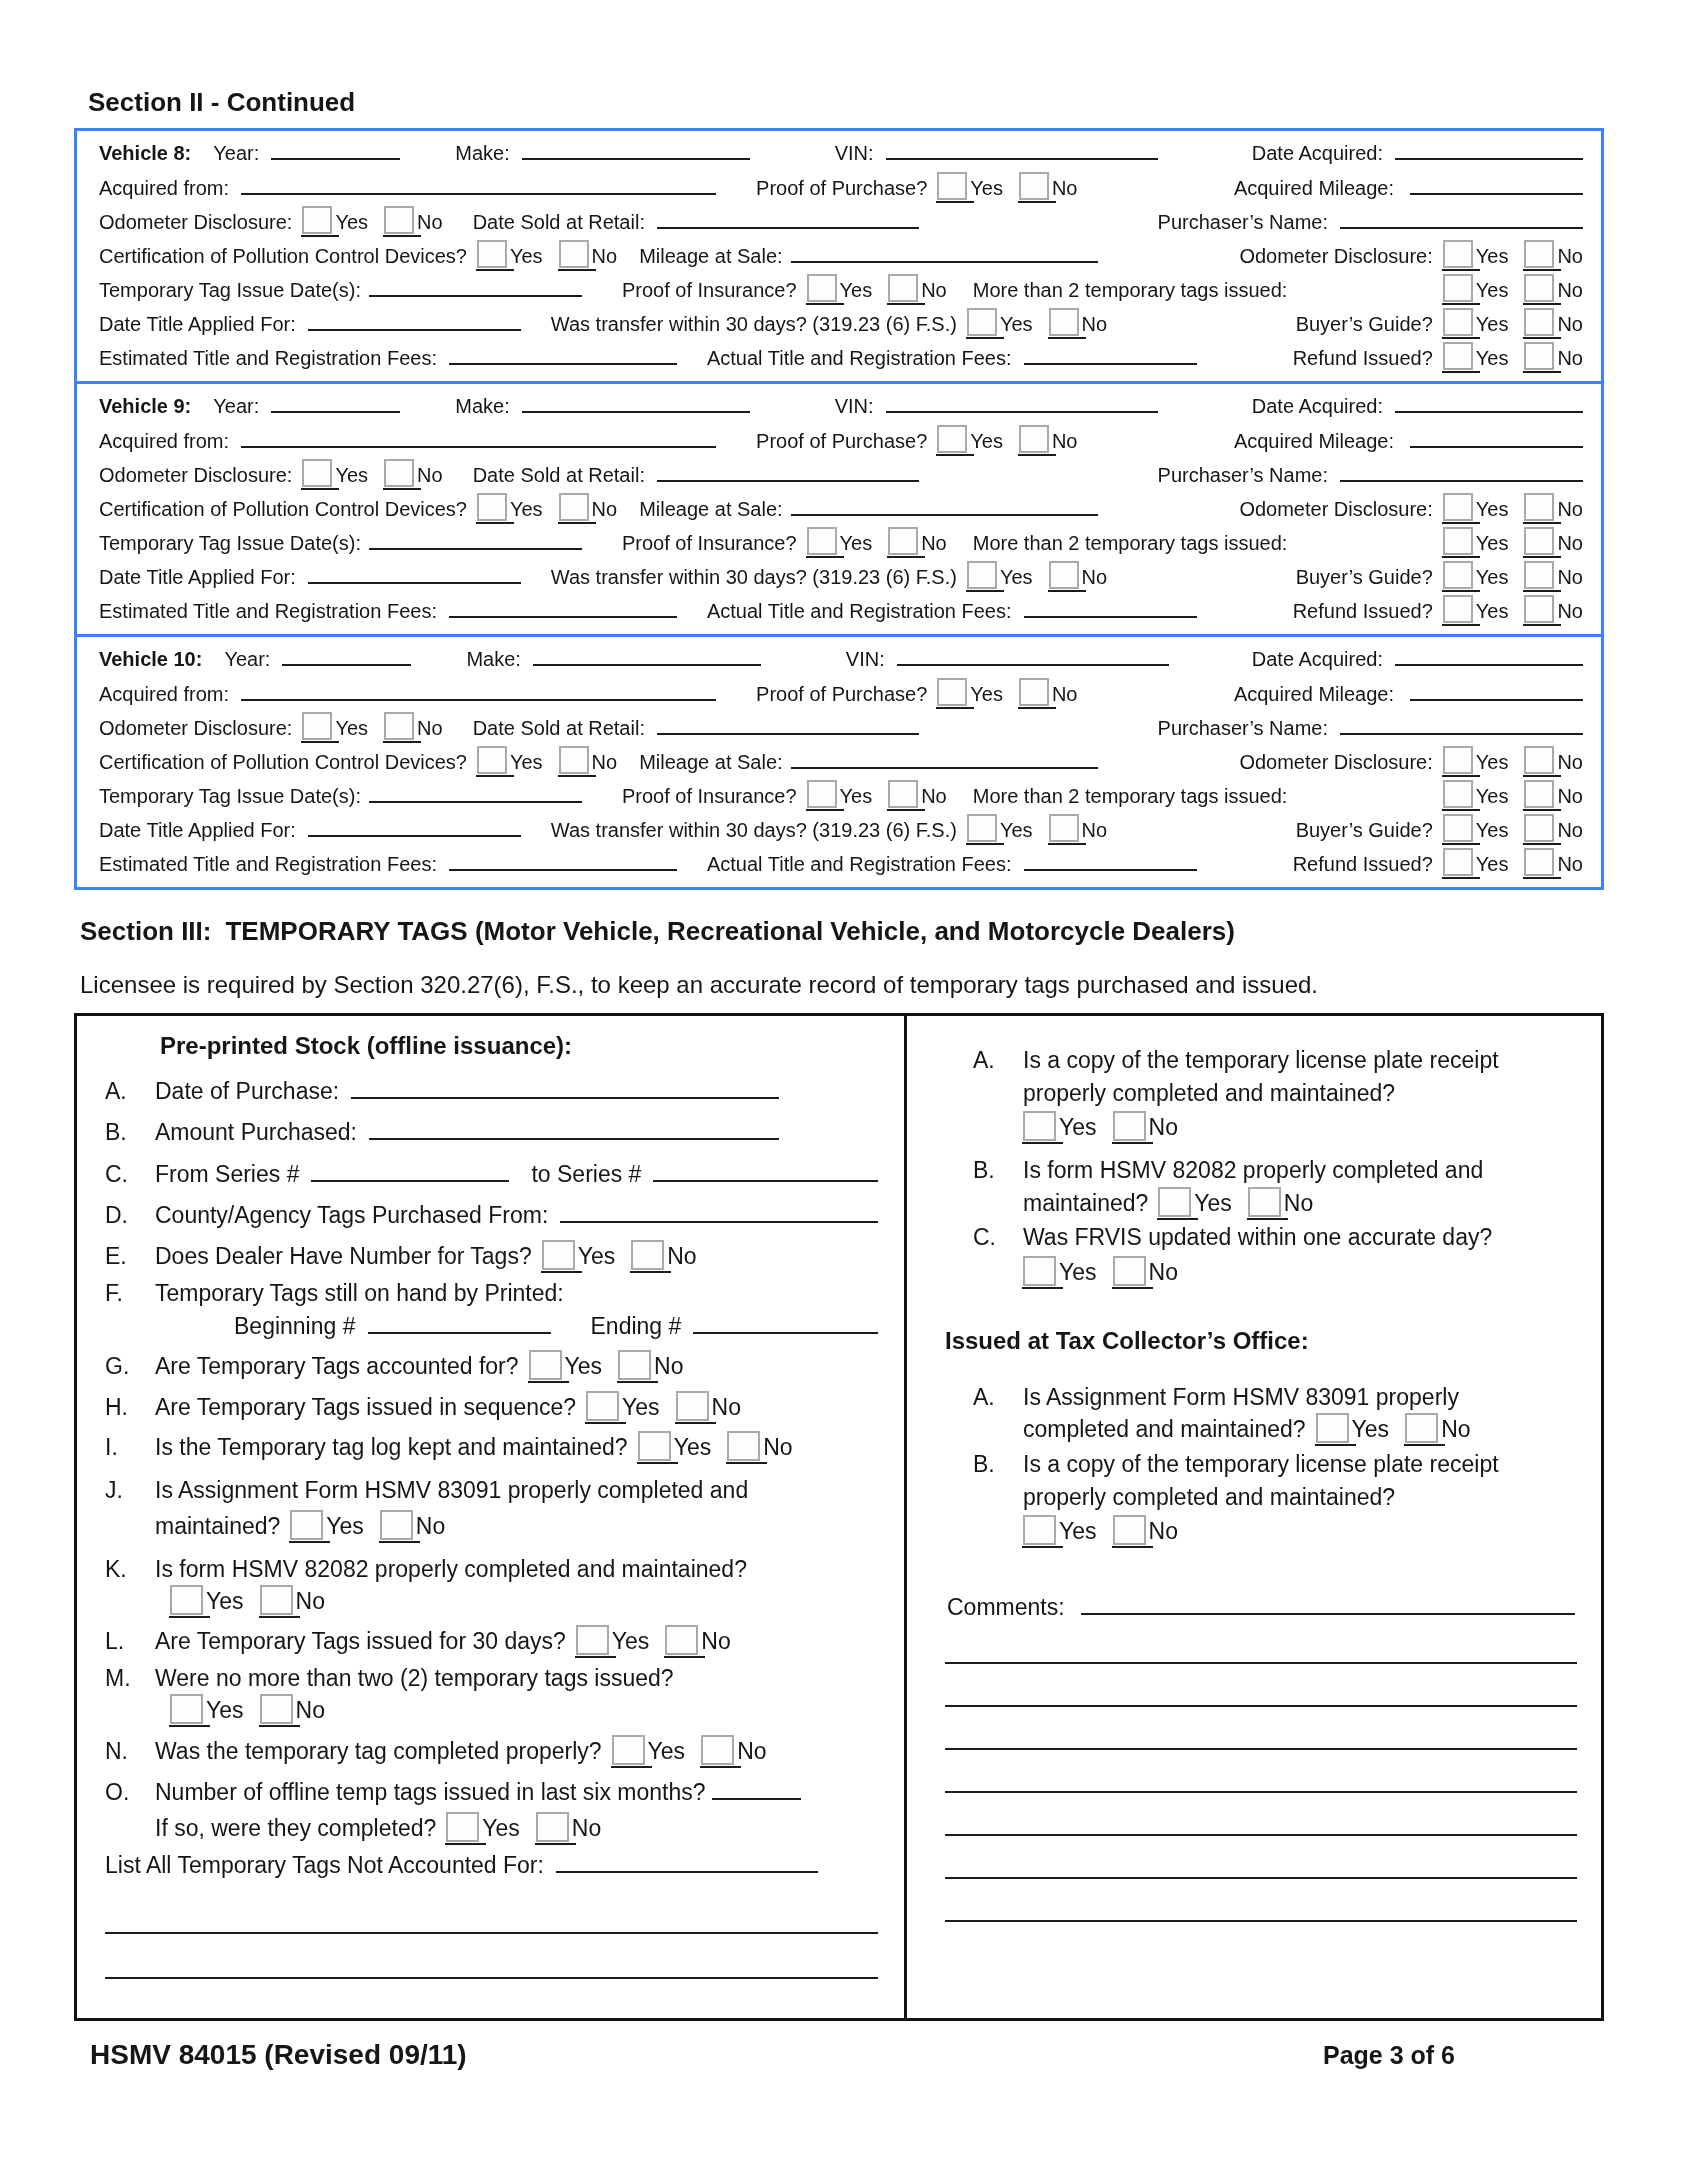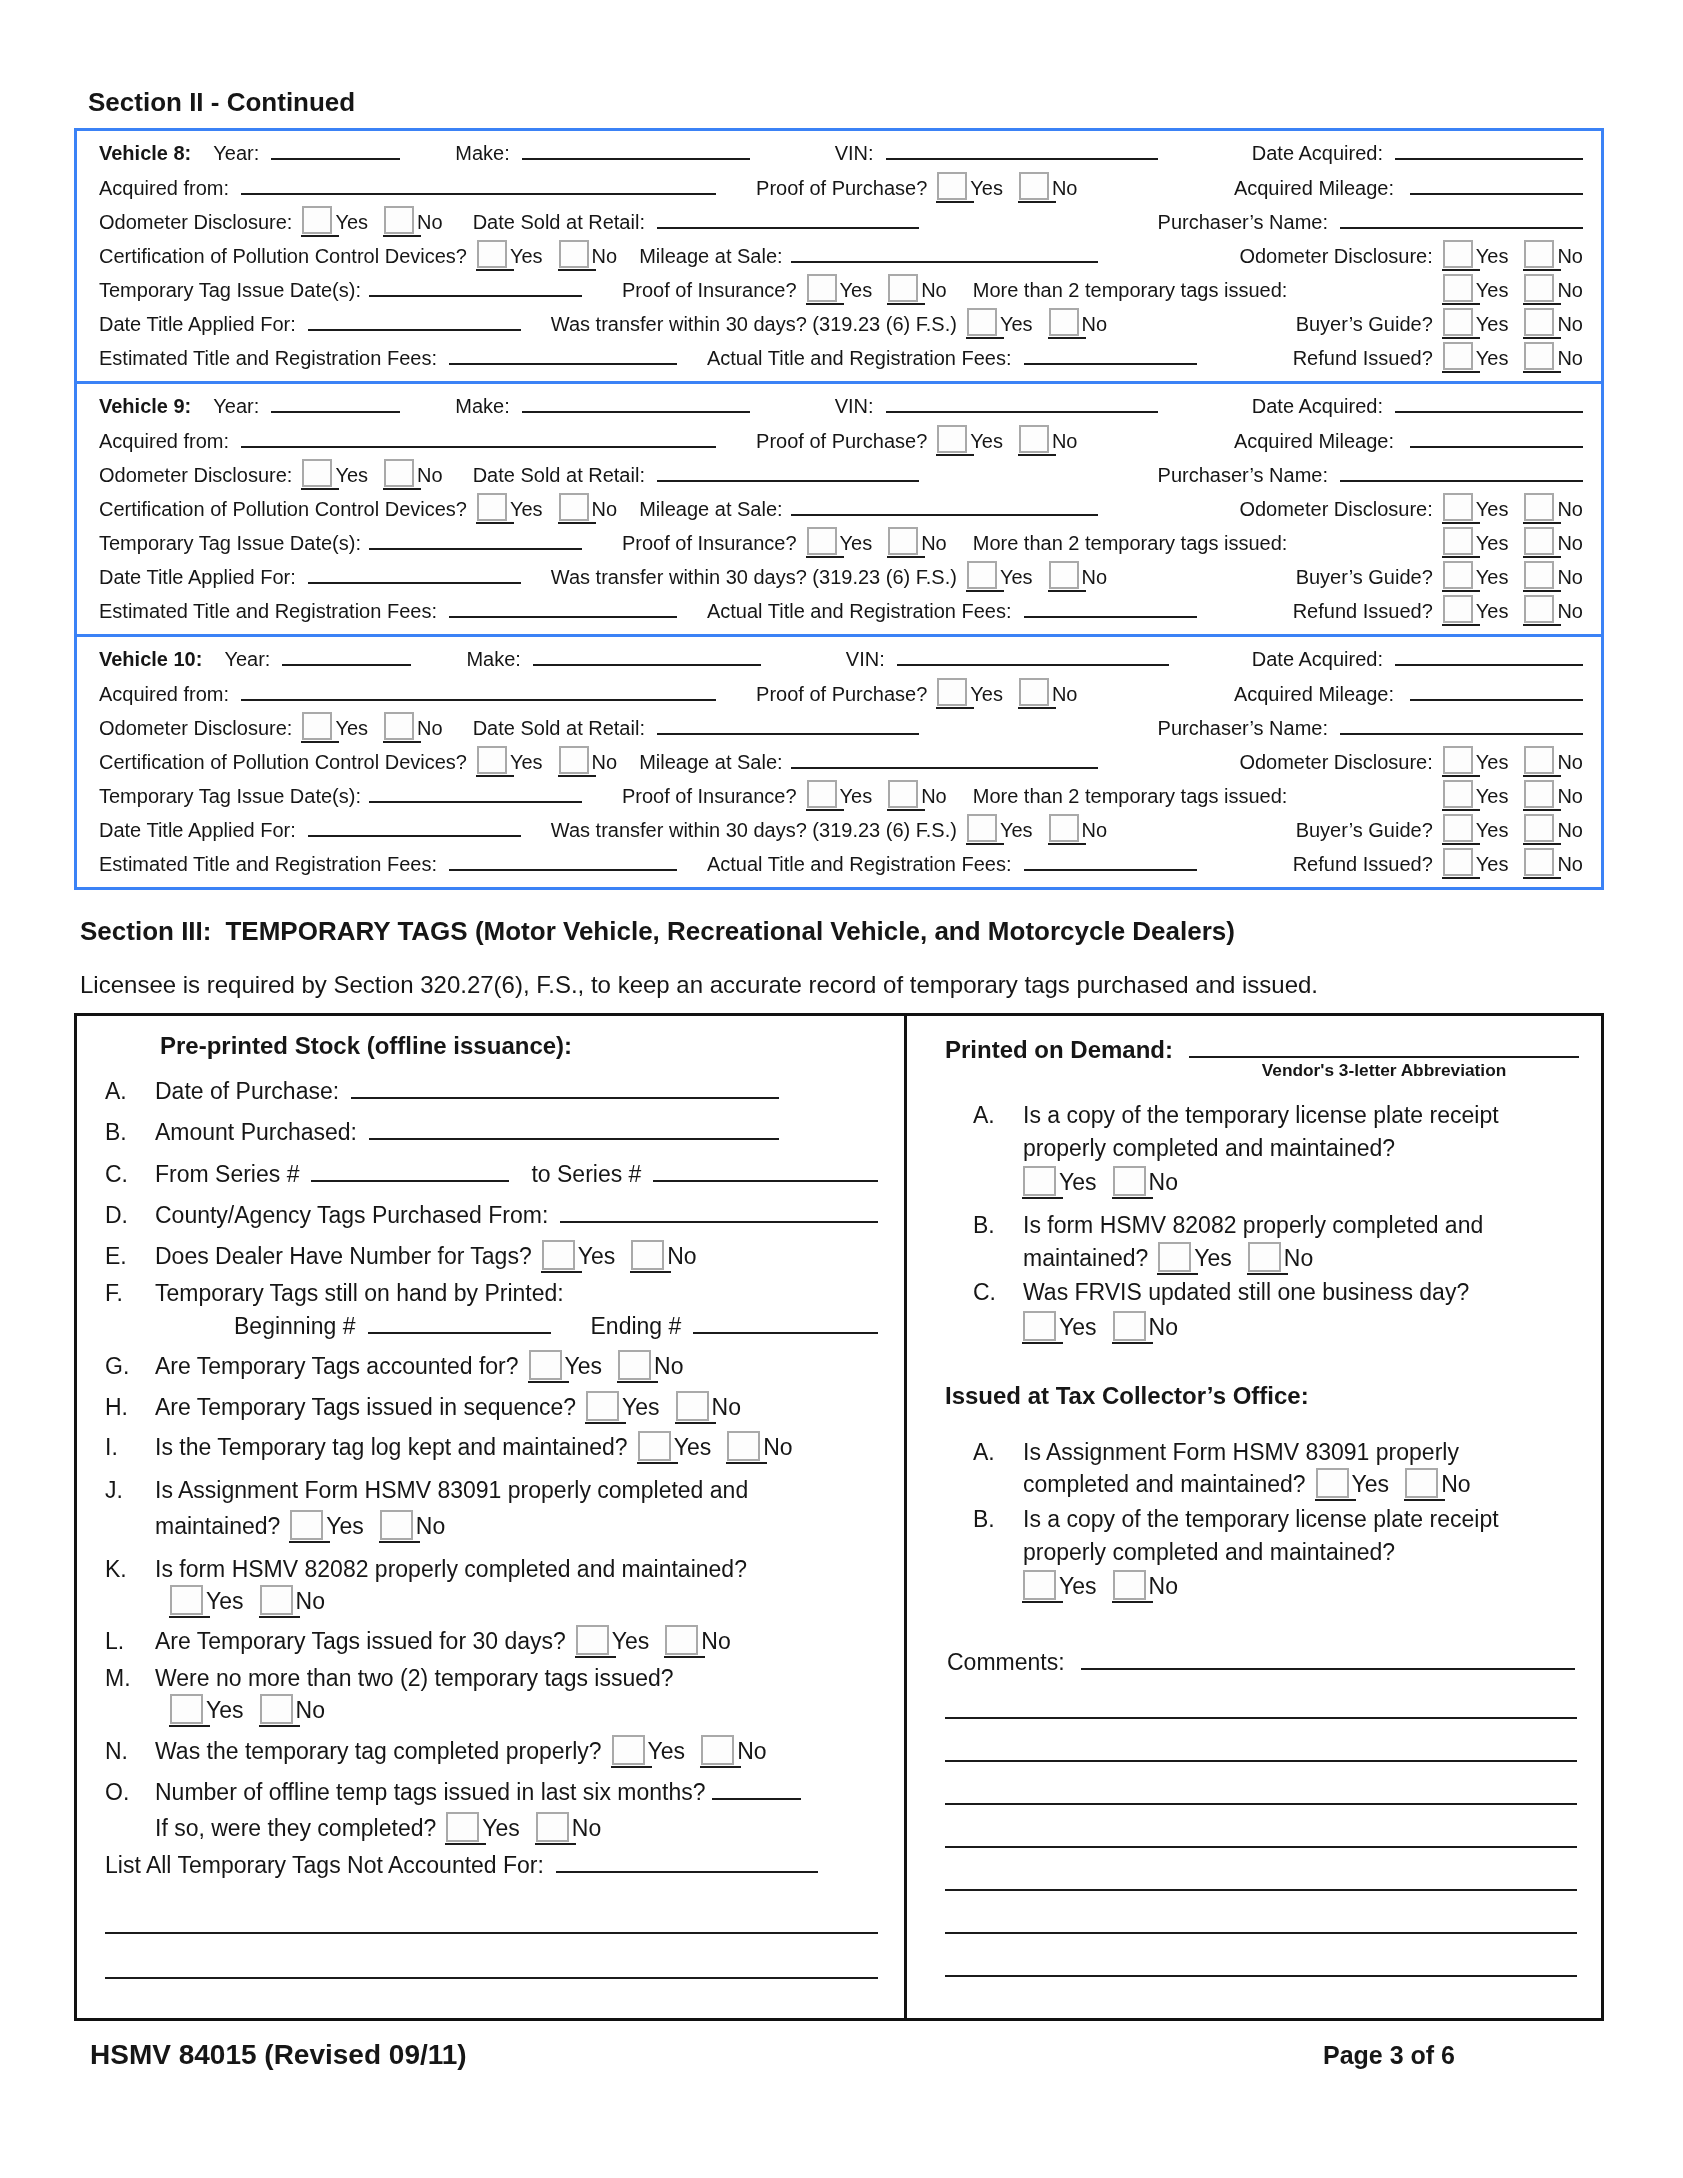--- a/index.html
+++ b/index.html
@@ -359,41 +359,34 @@
         <span class="iflex">
             <span class="lbl">List All Temporary Tags Not Accounted For:</span>
             <span class="ln w265 g12"></span>
           </span>
       </div>
       <div class="blank tall"></div>
       <div class="blank tall"></div>
     </div>
 
     <div class="col-right">
-      <div class="pod-head">
-        <span class="pod-title">Printed on Demand:</span>
-        <span class="vendor">
-          <span class="ln"></span>
-          <span class="vendor-cap">Vendor's 3-letter Abbreviation</span>
-        </span>
-      </div>
 
       <div class="item" style="margin-top:16px;">
         <span class="letter">A.</span>
         <span class="itext"><span>Is a copy of the temporary license plate receipt properly completed and maintained?</span>
           <div class="ynblock"><span class="yn" style="margin-left:-10px;"><span class="cb"></span><span class="cbl">Yes</span><span class="cb cb2"></span><span class="cbl">No</span></span></div>
         </span>
       </div>
       <div class="item">
         <span class="letter">B.</span>
         <span class="itext"><span>Is form HSMV 82082 properly completed and maintained?</span><span class="yn"><span class="cb"></span><span class="cbl">Yes</span><span class="cb cb2"></span><span class="cbl">No</span></span></span>
       </div>
       <div class="item">
         <span class="letter">C.</span>
-        <span class="itext"><span style="white-space:nowrap;">Was FRVIS updated still one business day?</span>
+        <span class="itext"><span style="white-space:nowrap;">Was FRVIS updated within one accurate day?</span>
           <div class="ynblock"><span class="yn" style="margin-left:-10px;"><span class="cb"></span><span class="cbl">Yes</span><span class="cb cb2"></span><span class="cbl">No</span></span></div>
         </span>
       </div>
 
       <div class="tax-heading">Issued at Tax Collector’s Office:</div>
 
       <div class="item">
         <span class="letter">A.</span>
         <span class="itext"><span>Is Assignment Form HSMV 83091 properly completed and maintained?</span><span class="yn"><span class="cb"></span><span class="cbl">Yes</span><span class="cb cb2"></span><span class="cbl">No</span></span></span>
       </div>

